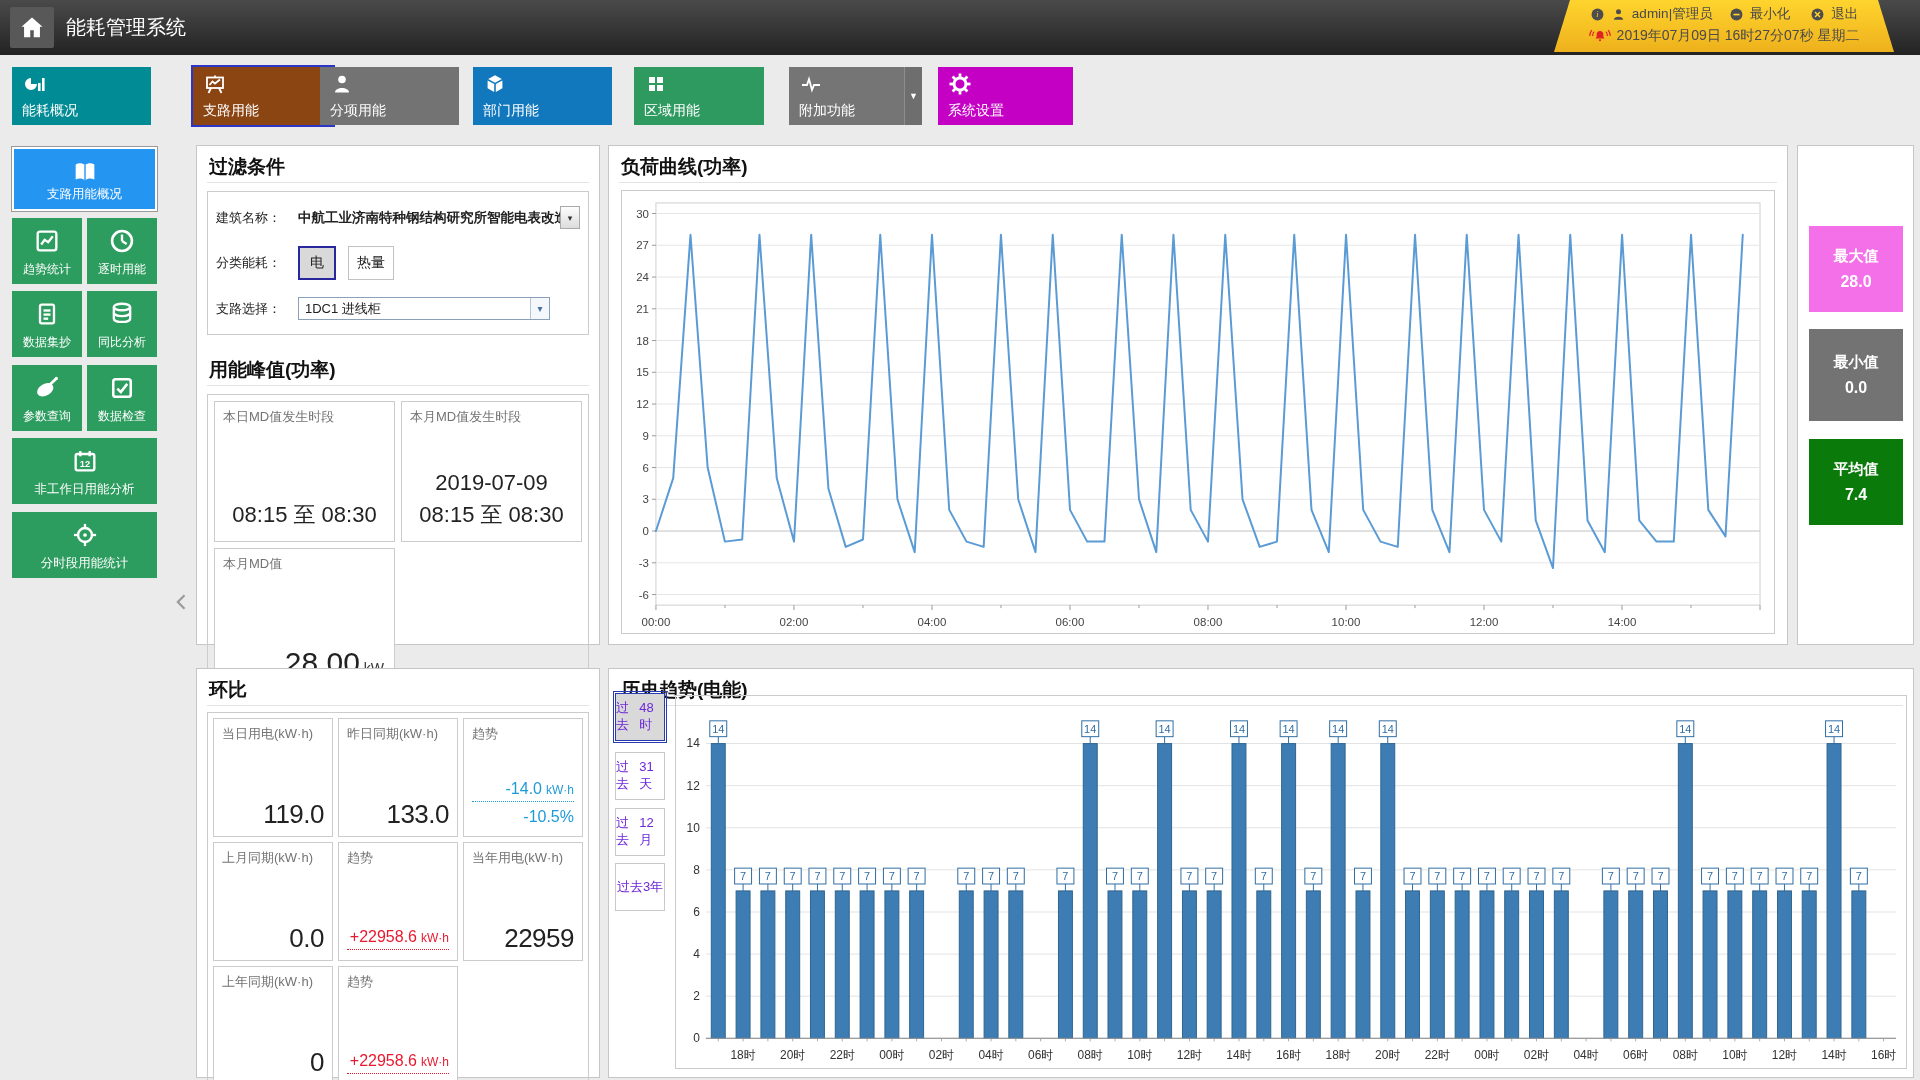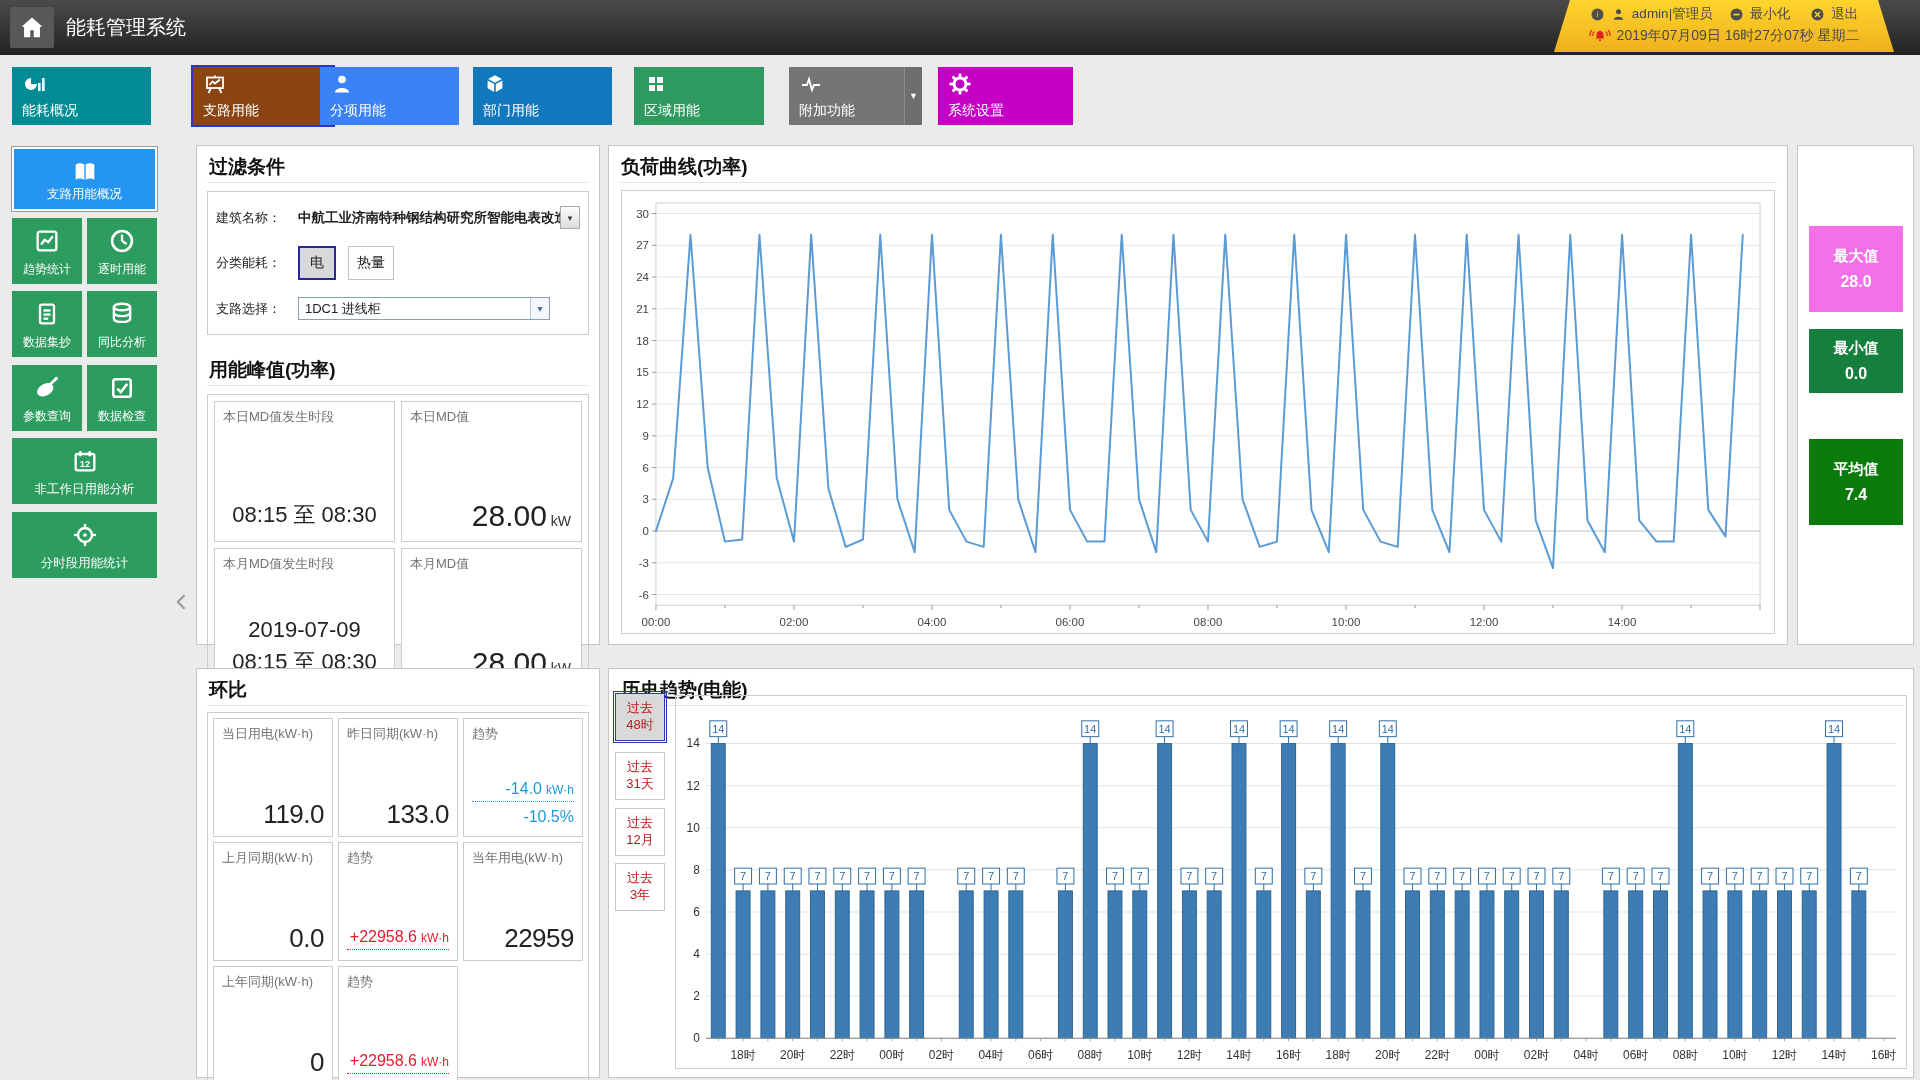--- a/index.html
+++ b/index.html
@@ -80,21 +80,21 @@
   .hcard{position:relative;height:117px;border:1px solid #ccc;background:#fff}
   .hval{position:absolute;right:8px;bottom:6px;font-size:26px;color:#222;letter-spacing:-0.5px}
   .trend{position:absolute;left:8px;right:8px;bottom:10px;text-align:right}
   .trend .tv{font-size:16px}
   .trend .tu{font-size:12px;margin-left:4px}
   .tl1{display:block;padding-bottom:3px;border-bottom:1px dotted}
   .tl2{display:block;margin-top:6px}
   
   #panel-history{left:608px;top:668px;width:1306px;height:410px}
   .hbtn{position:absolute;left:6px;width:50px;height:48px;border:1px solid #c9c9c9;background:#fff;
-        font-size:13px;color:#b91c1c;display:flex;flex-direction:column;align-items:center;justify-content:center;
+        font-size:13px;color:#6d28d9;display:flex;flex-direction:row;align-items:center;justify-content:center;
         line-height:1.3;cursor:pointer;box-sizing:border-box}
   .hbtn.sel{background:#d9d9d9;border:1px solid #2a3ab0;outline:1px solid #2a3ab0;outline-offset:1px}
   #hist-box{position:absolute;left:66px;top:26px;right:6px;bottom:8px;border:1px solid #ccc}
   #hist-svg{width:100%;height:100%;display:block}
 </style>
 </head>
 <body>
 
 <div id="topbar">
   <div id="home">
@@ -162,21 +162,21 @@
           <g stroke="#fff" stroke-width="1.8" fill="none">
             <rect x="4" y="5.5" width="16" height="10.5"></rect>
             <polyline points="6.5,13 9.5,9.5 12,11.5 17,7.5"></polyline>
             <line x1="12" y1="3.5" x2="12" y2="5.5"></line>
             <line x1="8" y1="16" x2="5.5" y2="21"></line>
             <line x1="16" y1="16" x2="18.5" y2="21"></line>
           </g>
         </svg></span>
       <span class="nlabel">支路用能</span>
     </div>
-    <div class="nav-tile" style="left: 320px; width: 139px; background: #3b82f6;">
+    <div class="nav-tile" style="left: 320px; width: 139px; background: #737373;">
       <span class="ic"><svg viewBox="0 0 24 24" width="100%" height="100%">
           <g fill="#fff">
             <circle cx="12" cy="7.5" r="3.8"></circle>
             <path d="M5 20.5c0-6 14-6 14 0z"></path>
           </g>
         </svg></span>
       <span class="nlabel">分项用能</span>
     </div>
     <div class="nav-tile" style="left: 473px; width: 139px; background: rgb(17, 120, 190);">
       <span class="ic"><svg viewBox="0 0 24 24" width="100%" height="100%">
@@ -337,24 +337,20 @@
       </span>
     </div>
   </div>
   <div class="sec-title" style="margin-top:14px">用能峰值(功率)</div>
   <div id="peak-box">
       <div class="pcard">
         <div class="clabel">本日MD值发生时段</div>
         <div class="tlines">
           <div>08:15 至 08:30</div>
         </div>
-      </div>
-      <div class="pcard">
-        <div class="clabel">本日MD值</div>
-        <div class="pval">28.00<span class="unit"> kW</span></div>
       </div>
       <div class="pcard">
         <div class="clabel">本月MD值发生时段</div>
         <div class="tlines">
           <div>2019-07-09</div>
           <div>08:15 至 08:30</div>
         </div>
       </div>
       <div class="pcard">
         <div class="clabel">本月MD值</div>
@@ -435,21 +431,21 @@
         <polyline points="34.0,341.6 51.3,288.4 68.6,43.9 85.8,277.8 103.1,352.2 120.4,350.1 137.7,43.9 155.0,288.4 172.3,352.2 189.5,43.9 206.8,299.1 224.1,357.5 241.4,350.1 258.7,43.9 275.9,309.7 293.2,362.8 310.5,43.9 327.8,320.3 345.1,352.2 362.3,357.5 379.6,43.9 396.9,309.7 414.2,362.8 431.5,43.9 448.8,320.3 466.0,352.2 483.3,352.2 500.6,43.9 517.9,309.7 535.2,362.8 552.4,43.9 569.7,320.3 587.0,352.2 604.3,43.9 621.6,309.7 638.8,357.5 656.1,352.2 673.4,43.9 690.7,320.3 708.0,362.8 725.3,43.9 742.5,320.3 759.8,352.2 777.1,357.5 794.4,43.9 811.7,320.3 828.9,362.8 846.2,43.9 863.5,320.3 880.8,352.2 898.1,43.9 915.3,330.9 932.6,378.8 949.9,43.9 967.2,330.9 984.5,362.8 1001.8,43.9 1019.0,330.9 1036.3,352.2 1053.6,352.2 1070.9,43.9 1088.2,320.3 1105.4,346.9 1122.7,43.9" fill="none" stroke="#5B9BD5" stroke-width="2" stroke-linejoin="round" stroke-linecap="round"></polyline>
       </svg>
   </div>
 </div>
 
 <div id="panel-stats" class="panel">
     <div class="sbox" style="top: 80px; height: 86px; background: rgb(244, 112, 232);">
       <div class="sl">最大值</div>
       <div class="sv">28.0</div>
     </div>
-    <div class="sbox" style="top: 183px; height: 64px; background: #15803d;">
+    <div class="sbox" style="top: 183px; height: 92px; background: #737373;">
       <div class="sl">最小值</div>
       <div class="sv">0.0</div>
     </div>
     <div class="sbox" style="top: 293px; height: 86px; background: rgb(10, 122, 10);">
       <div class="sl">平均值</div>
       <div class="sv">7.4</div>
     </div>
   </div>
 
 <div id="panel-huanbi" class="panel">

